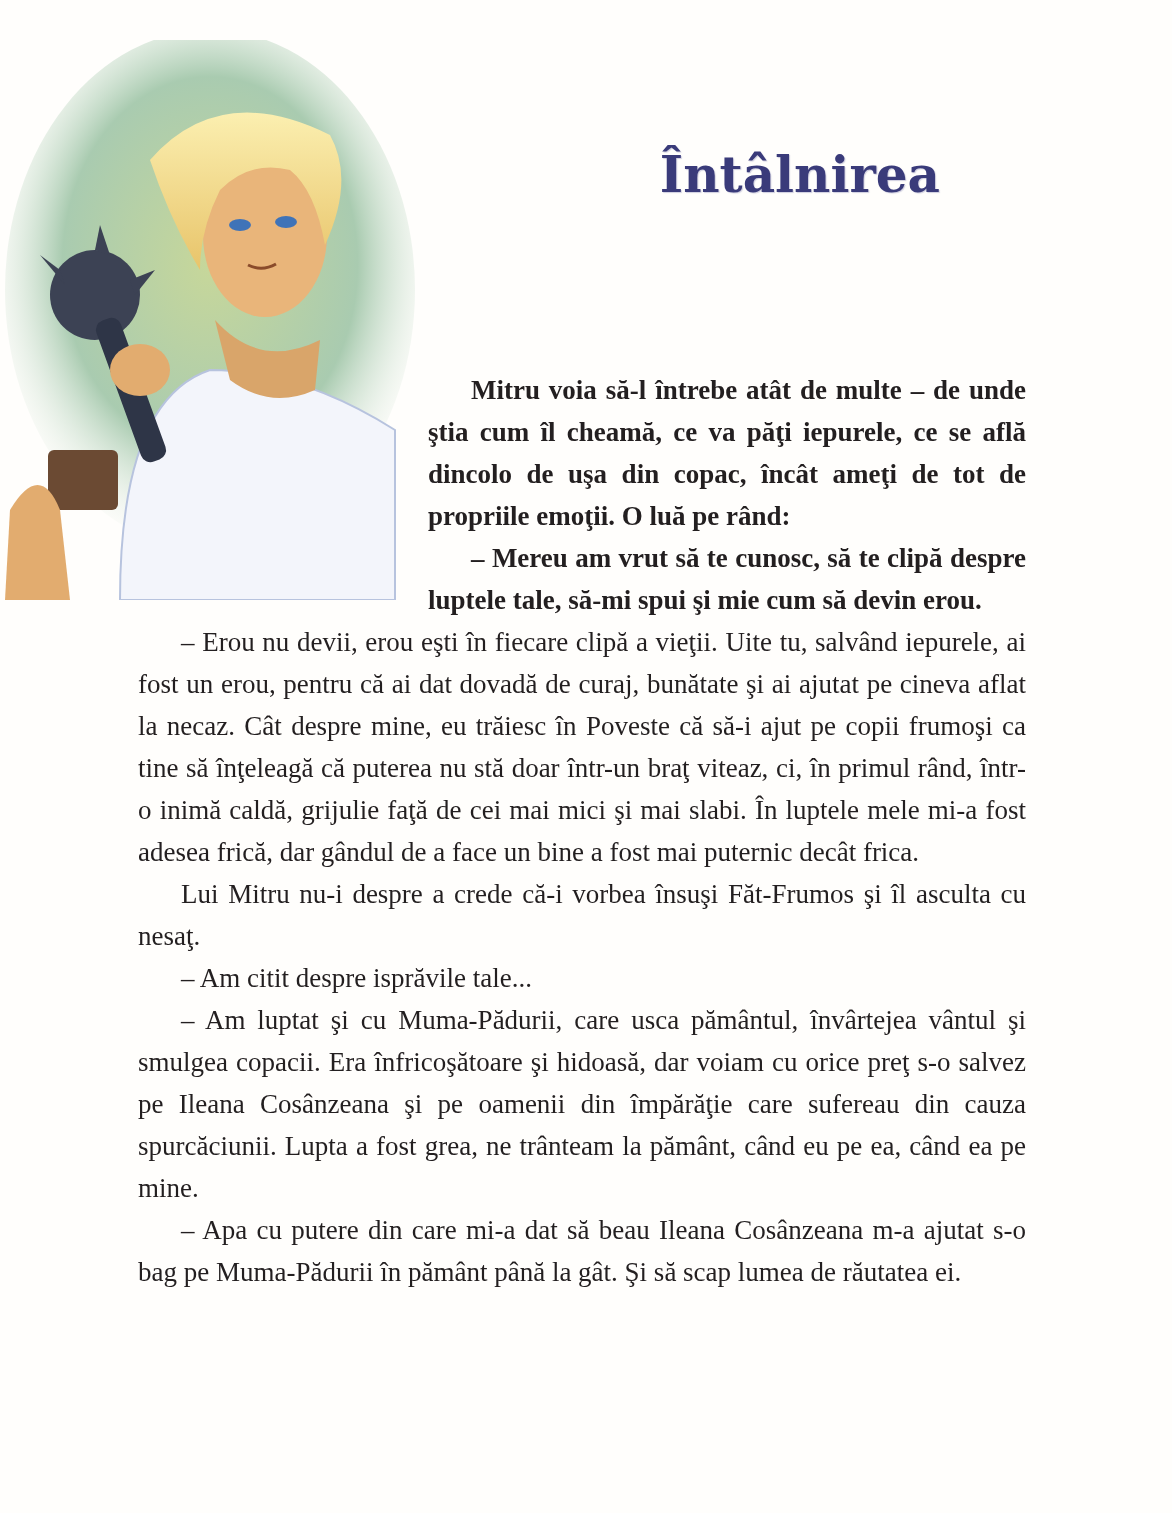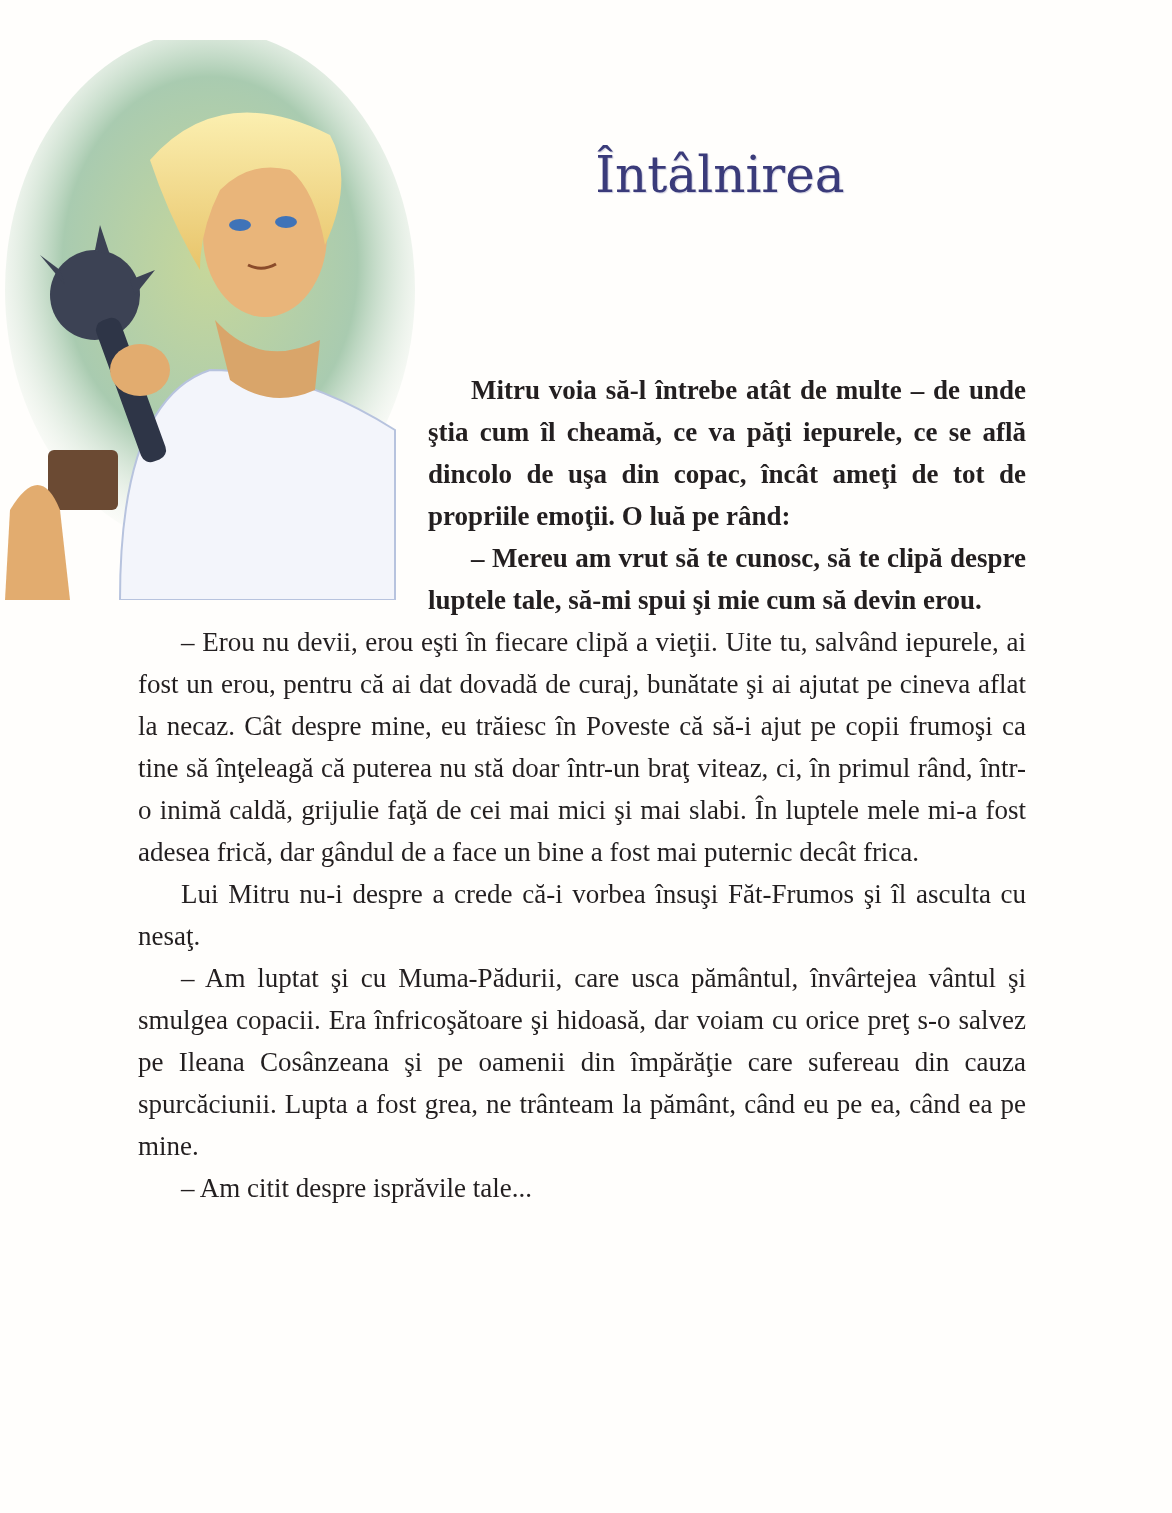--- a/index.html
+++ b/index.html
@@ -1,21 +1,21 @@
 <!DOCTYPE html>
 <html><head>
 <meta charset="utf-8">
 <style>
   html, body { margin: 0; padding: 0; background: #fffefc; }
   body { width: 1172px; height: 1513px; position: relative; overflow: hidden;
          font-family: "Liberation Serif", "DejaVu Serif", serif; color: #231f20; }
   .illustration { position: absolute; left: 0; top: 40px; width: 420px; height: 560px; }
-  .title { position: absolute; left: 500px; top: 138px; width: 440px; text-align: center;
+  .title { position: absolute; left: 500px; top: 138px; width: 440px; text-align: right;
            font-family: "DejaVu Serif", serif; color: #3a3b7a; font-size: 50px; line-height: 74px;
-           font-weight: normal; margin: 0; text-shadow: 1px 1px 1px rgba(120,120,170,0.35); }
+           font-weight: bold; margin: 0; text-shadow: 1px 1px 1px rgba(120,120,170,0.35); }
   .body-text { position: absolute; left: 138px; top: 369px; width: 888px;
                font-size: 27px; line-height: 42px; text-align: justify; }
   .body-text p { margin: 0; text-indent: 43px; }
   .intro-block { margin-left: 290px !important; font-weight: bold; }
   .page-number { position: absolute; left: 138px; top: 1514px; font-size: 21px; line-height: 42px; }
 </style>
 </head>
 <body>
 
 <div class="illustration">
@@ -52,17 +52,18 @@
 
 <h1 class="title">
   <span>Întâlnirea</span><br>
 </h1>
 
 <div class="body-text">
   <p class="intro-block">Mitru voia să-l întrebe atât de multe – de unde ştia cum îl cheamă, ce va păţi iepurele, ce se află dincolo de uşa din copac, încât ameţi de tot de propriile emoţii. O luă pe rând:</p>
   <p class="intro-block">– Mereu am vrut să te cunosc, să te clipă despre luptele tale, să-mi spui şi mie cum să devin erou.</p>
   <p>– Erou nu devii, erou eşti în fiecare clipă a vieţii. Uite tu, salvând iepurele, ai fost un erou, pentru că ai dat dovadă de curaj, bunătate şi ai ajutat pe cineva aflat la necaz. Cât despre mine, eu trăiesc în Poveste că să-i ajut pe copii frumoşi ca tine să înţeleagă că puterea nu stă doar într-un braţ viteaz, ci, în primul rând, într-o inimă caldă, grijulie faţă de cei mai mici şi mai slabi. În luptele mele mi-a fost adesea frică, dar gândul de a face un bine a fost mai puternic decât frica.</p>
   <p>Lui Mitru nu-i despre a crede că-i vorbea însuşi Făt-Frumos şi îl asculta cu nesaţ.</p>
+  <p>– Am citit despre isprăvile tale...</p>
   <p>– Am luptat şi cu Muma-Pădurii, care usca pământul, învârtejea vântul şi smulgea copacii. Era înfricoşătoare şi hidoasă, dar voiam cu orice preţ s-o salvez pe Ileana Cosânzeana şi pe oamenii din împărăţie care sufereau din cauza spurcăciunii. Lupta a fost grea, ne trânteam la pământ, când eu pe ea, când ea pe mine.</p>
-  <p>– Am citit despre isprăvile tale...</p>
+  <p>– Apa cu putere din care mi-a dat să beau Ileana Cosânzeana m-a ajutat s-o bag pe Muma-Pădurii în pământ până la gât. Şi să scap lumea de răutatea ei.</p>
 </div>
 
 <div class="page-number">18</div>
 
 </body></html>

